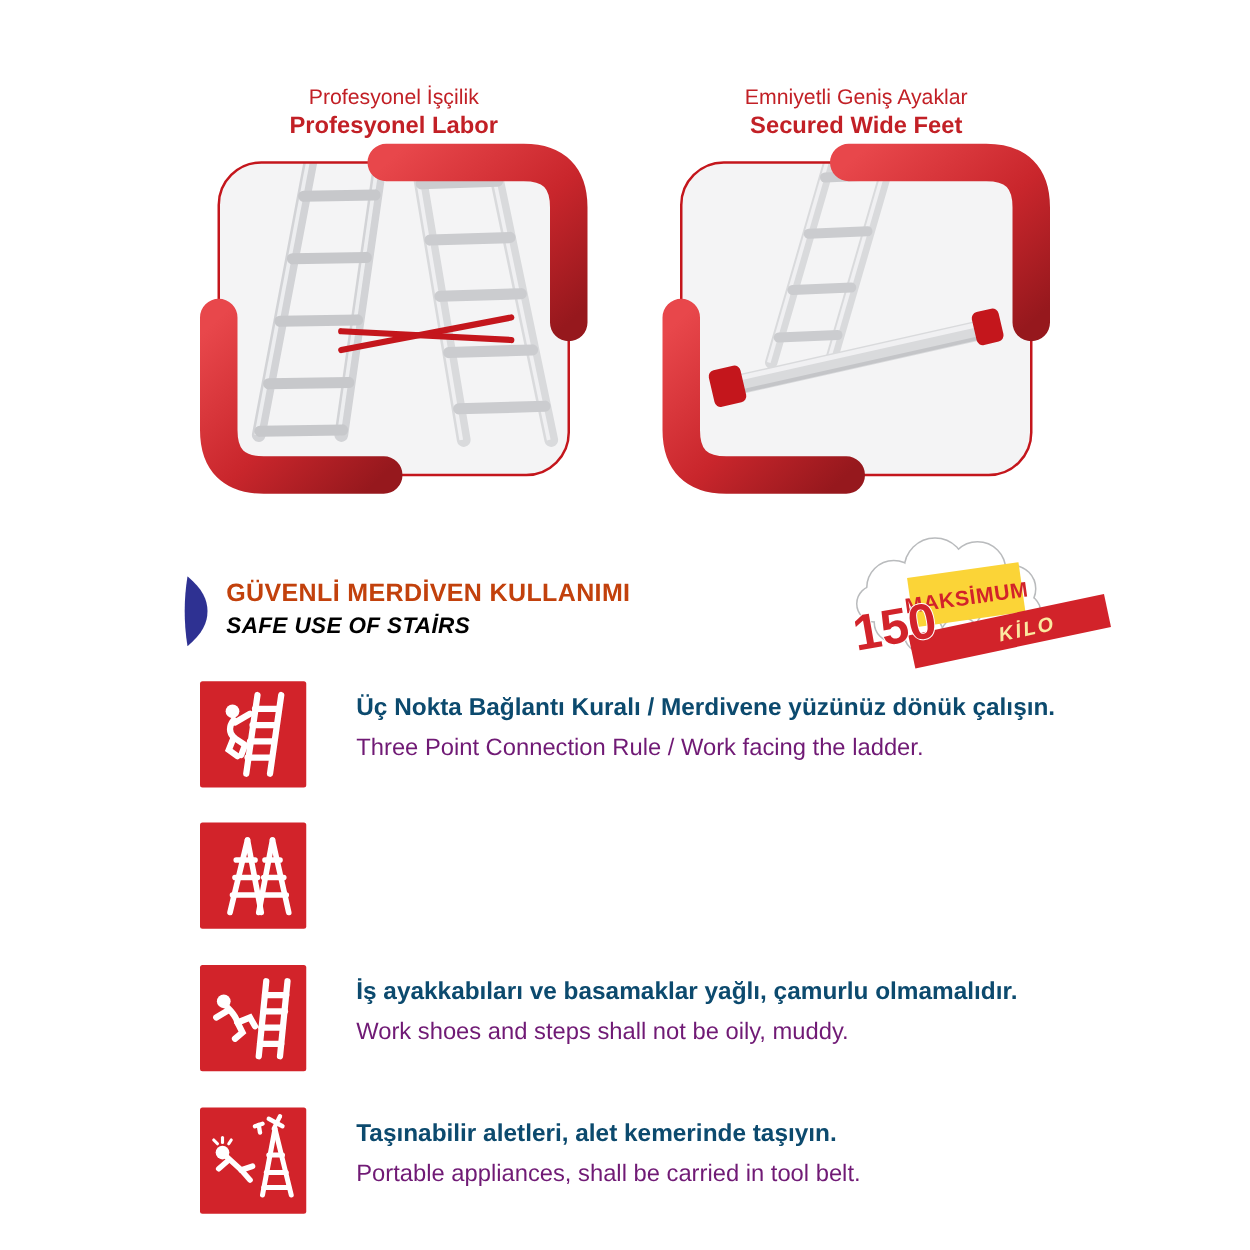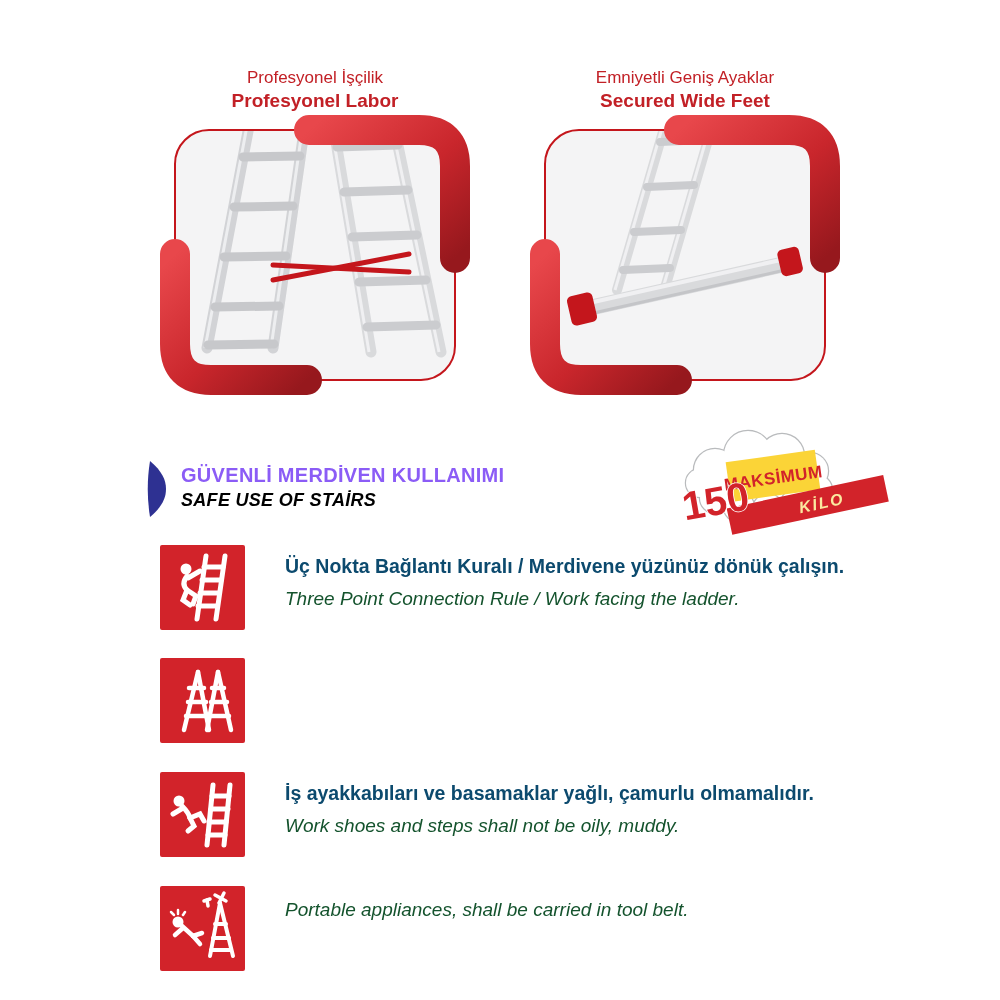--- a/index.html
+++ b/index.html
@@ -14,38 +14,38 @@
   .fig-label .en { font-size:19px; font-weight:700; line-height:23px; }
   .fig-label-left  { left:175px; top:66px; }
   .fig-label-right { left:545px; top:66px; }
   
   .frame-wrap { position:absolute; width:316px; height:286px; }
   .frame-left  { left:157px; top:112px; }
   .frame-right { left:527px; top:112px; }
   
   .crescent { position:absolute; left:146px; top:461px; }
   .section-title {
-    position:absolute; left:181px; top:464px; color:#8b5cf6;
+    position:absolute; left:181px; top:464px; color:#c2410c;
     font-size:20px; font-weight:700; letter-spacing:0.3px;
   }
   .section-subtitle {
     position:absolute; left:181px; top:490px; color:#000000;
     font-size:18px; font-weight:700; font-style:italic; letter-spacing:0.3px;
   }
   
   .badge { position:absolute; left:670px; top:428px; }
   
   .rule { position:absolute; left:160px; width:790px; height:85px; }
   .rule-icon {
     position:absolute; left:0; top:0; width:85px; height:85px;
     background:#D2232A; border-radius:2px;
   }
   .rule-text { position:absolute; left:125px; top:6px; }
   .rule-tr { font-size:19.5px; font-weight:600; color:#0c4a6e; line-height:30px; }
-  .rule-en { font-size:19px; font-style:italic; color:#14532d; line-height:30px; margin-top:3px; }
+  .rule-en { font-size:19px; color:#701a75; line-height:30px; margin-top:3px; }
 </style>
 </head>
 <body>
 
 <div class="page">
 
   <div class="fig-label fig-label-left">
     <div class="tr">Profesyonel İşçilik</div>
     <div class="en">Profesyonel Labor</div>
   </div>
@@ -300,17 +300,18 @@
           <path d="M33,50 L40,58"></path>
         </g>
         <g stroke="#ffffff" stroke-width="2.5" stroke-linecap="round" fill="none">
           <line x1="11" y1="26" x2="14" y2="29"></line>
             <line x1="18" y1="24" x2="18" y2="28"></line>
           <line x1="25" y1="26" x2="23" y2="29"></line>
         </g>
       </svg>
     </div>
     <div class="rule-text">
+      <div class="rule-tr">Taşınabilir aletleri, alet kemerinde taşıyın.</div>
       <div class="rule-en">Portable appliances, shall be carried in tool belt.</div>
     </div>
   </div>
 
 </div>
 
 </body></html>

